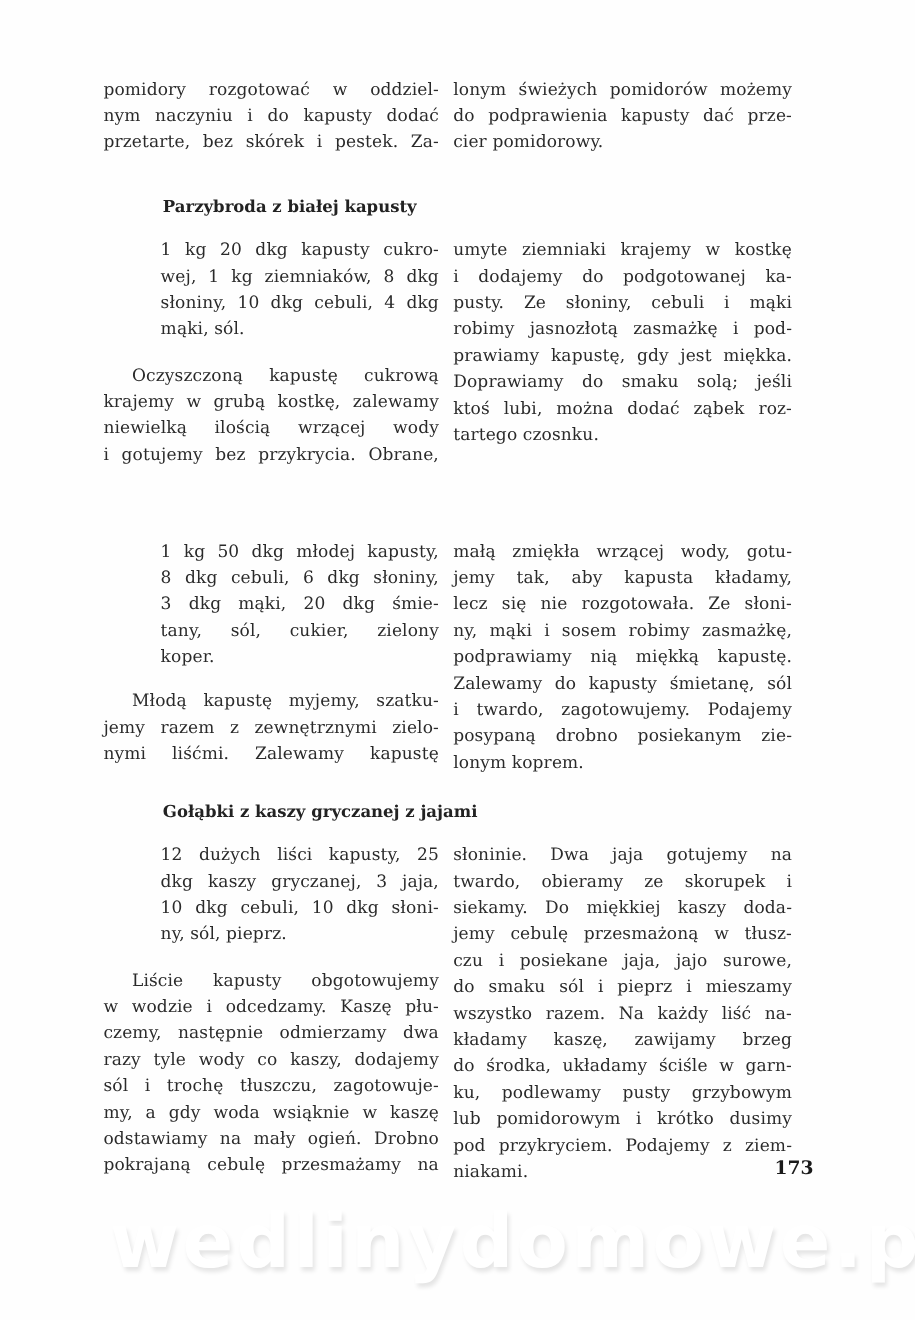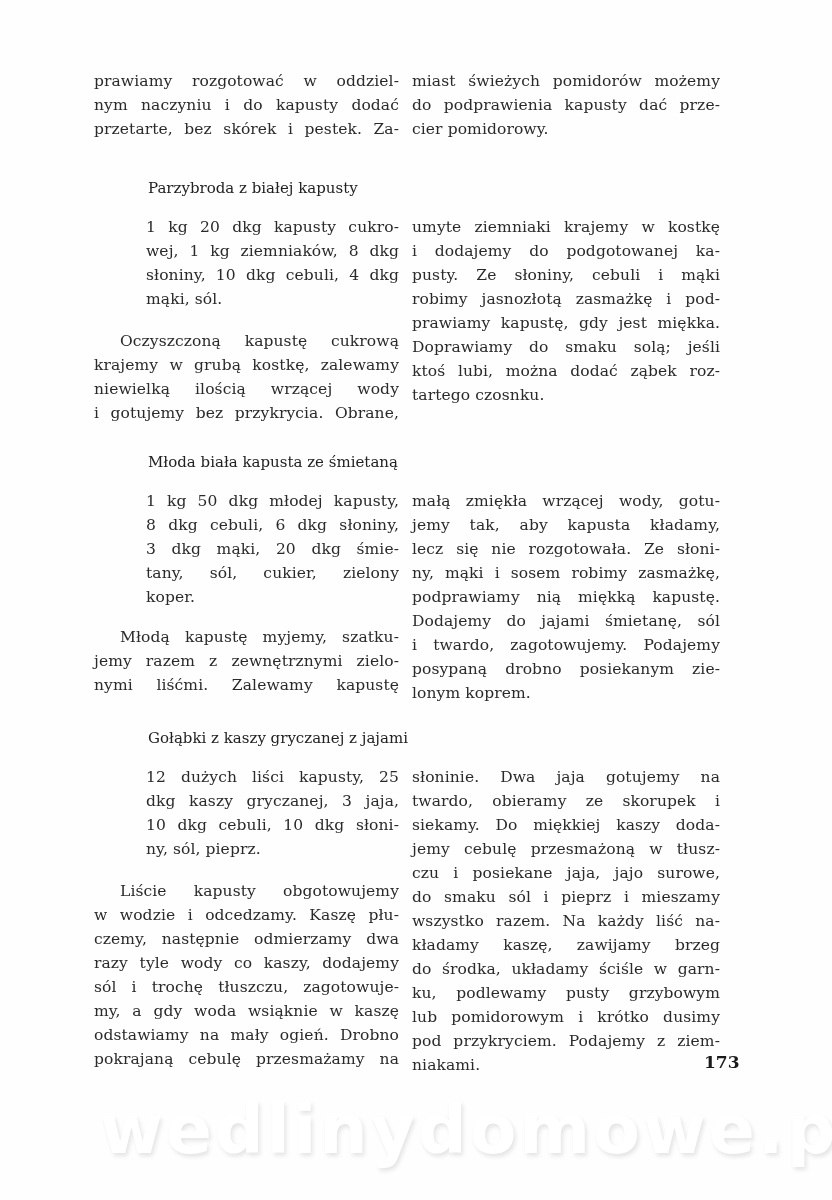--- a/index.html
+++ b/index.html
@@ -32,21 +32,21 @@
     .col-right { left: 412px; width: 308px; }
     .justify {
       text-align: justify;
       text-align-last: justify;
       white-space: normal;
     }
     .indent-ing { left: 146px; width: 253px; }
     .heading {
       position: absolute;
       font-family: "DejaVu Serif", "Liberation Serif", serif;
-      font-weight: normal;
+      font-weight: bold;
       font-size: 15px;
       line-height: 20px;
       color: #222;
       white-space: nowrap;
     }
     .page-number {
       position: absolute;
       left: 704px;
       top: 1052px;
       font-weight: bold;
@@ -65,26 +65,26 @@
       text-shadow: 2px 3px 4px rgba(0,0,0,0.10);
       white-space: nowrap;
     }
   </style>
 </head>
 <body>
 
 <div class="page">
 
   <div>
-    <div class="line col-left justify" style="top:70px">prawiamy rozgotować w oddziel-</div>
+    <div class="line col-left justify" style="top:70px">pomidory rozgotować w oddziel-</div>
     <div class="line col-left justify" style="top:94px">nym naczyniu i do kapusty dodać</div>
     <div class="line col-left justify" style="top:118px">przetarte, bez skórek i pestek. Za-</div>
   </div>
   <div>
-    <div class="line col-right justify" style="top:70px">miast świeżych pomidorów możemy</div>
+    <div class="line col-right justify" style="top:70px">lonym świeżych pomidorów możemy</div>
     <div class="line col-right justify" style="top:94px">do podprawienia kapusty dać prze-</div>
     <div class="line col-right" style="top:118px">cier pomidorowy.</div>
   </div>
 
   <div class="heading" style="left:148px; top:178px;">Parzybroda z białej kapusty</div>
 
   <div>
     <div class="line indent-ing justify" style="top:216px">1 kg 20 dkg kapusty cukro-</div>
     <div class="line indent-ing justify" style="top:240px">wej, 1 kg ziemniaków, 8 dkg</div>
     <div class="line indent-ing justify" style="top:264px">słoniny, 10 dkg cebuli, 4 dkg</div>
@@ -102,21 +102,20 @@
     <div class="line col-right justify" style="top:216px">umyte ziemniaki krajemy w kostkę</div>
     <div class="line col-right justify" style="top:240px">i dodajemy do podgotowanej ka-</div>
     <div class="line col-right justify" style="top:264px">pusty. Ze słoniny, cebuli i mąki</div>
     <div class="line col-right justify" style="top:288px">robimy jasnozłotą zasmażkę i pod-</div>
     <div class="line col-right justify" style="top:312px">prawiamy kapustę, gdy jest miękka.</div>
     <div class="line col-right justify" style="top:336px">Doprawiamy do smaku solą; jeśli</div>
     <div class="line col-right justify" style="top:360px">ktoś lubi, można dodać ząbek roz-</div>
     <div class="line col-right" style="top:384px">tartego czosnku.</div>
   </div>
 
-  <div class="heading" style="left:148px; top:452px;">Młoda biała kapusta ze śmietaną</div>
 
   <div>
     <div class="line indent-ing justify" style="top:490px">1 kg 50 dkg młodej kapusty,</div>
     <div class="line indent-ing justify" style="top:514px">8 dkg cebuli, 6 dkg słoniny,</div>
     <div class="line indent-ing justify" style="top:538px">3 dkg mąki, 20 dkg śmie-</div>
     <div class="line indent-ing justify" style="top:562px">tany, sól, cukier, zielony</div>
     <div class="line indent-ing" style="top:586px">koper.</div>
   </div>
 
   <div>
@@ -124,21 +123,21 @@
     <div class="line col-left justify" style="top:650px">jemy razem z zewnętrznymi zielo-</div>
     <div class="line col-left justify" style="top:674px">nymi liśćmi. Zalewamy kapustę</div>
   </div>
 
   <div>
     <div class="line col-right justify" style="top:490px">małą zmiękła wrzącej wody, gotu-</div>
     <div class="line col-right justify" style="top:514px">jemy tak, aby kapusta kładamy,</div>
     <div class="line col-right justify" style="top:538px">lecz się nie rozgotowała. Ze słoni-</div>
     <div class="line col-right justify" style="top:562px">ny, mąki i sosem robimy zasmażkę,</div>
     <div class="line col-right justify" style="top:586px">podprawiamy nią miękką kapustę.</div>
-    <div class="line col-right justify" style="top:610px">Dodajemy do jajami śmietanę, sól</div>
+    <div class="line col-right justify" style="top:610px">Zalewamy do kapusty śmietanę, sól</div>
     <div class="line col-right justify" style="top:634px">i twardo, zagotowujemy. Podajemy</div>
     <div class="line col-right justify" style="top:658px">posypaną drobno posiekanym zie-</div>
     <div class="line col-right" style="top:682px">lonym koprem.</div>
   </div>
 
   <div class="heading" style="left:148px; top:728px;">Gołąbki z kaszy gryczanej z jajami</div>
 
   <div>
     <div class="line indent-ing justify" style="top:766px">12 dużych liści kapusty, 25</div>
     <div class="line indent-ing justify" style="top:790px">dkg kaszy gryczanej, 3 jaja,</div>

